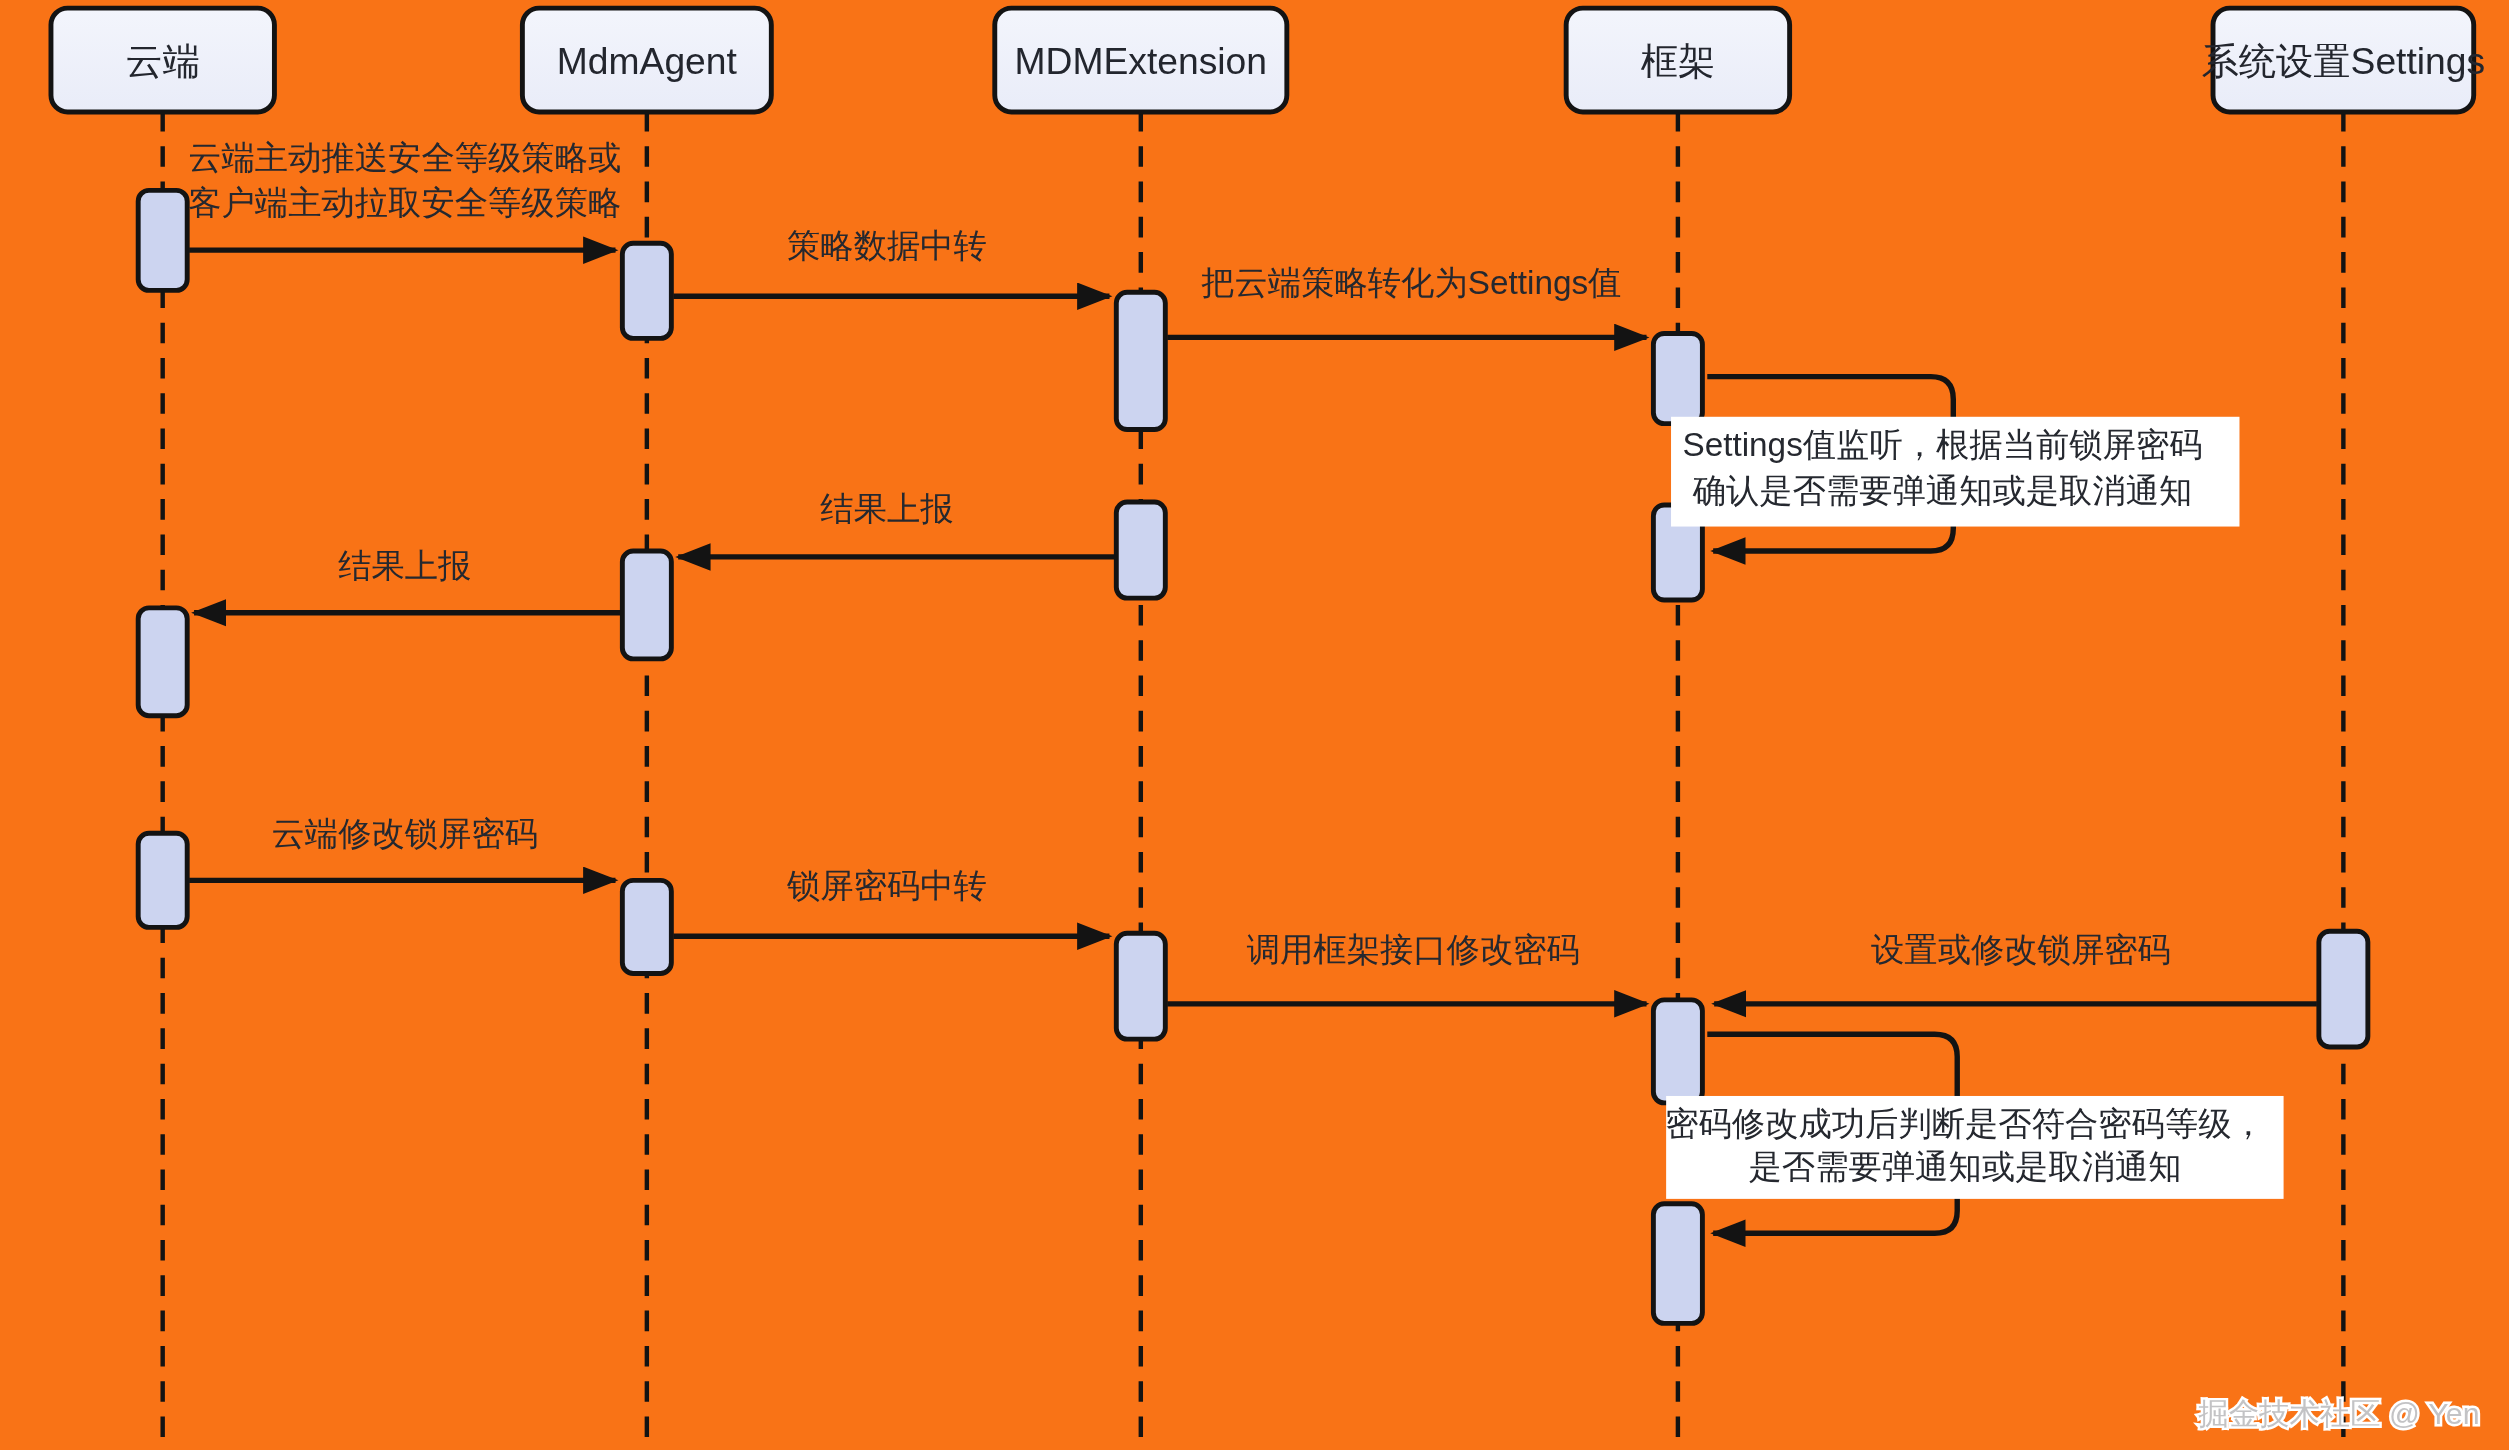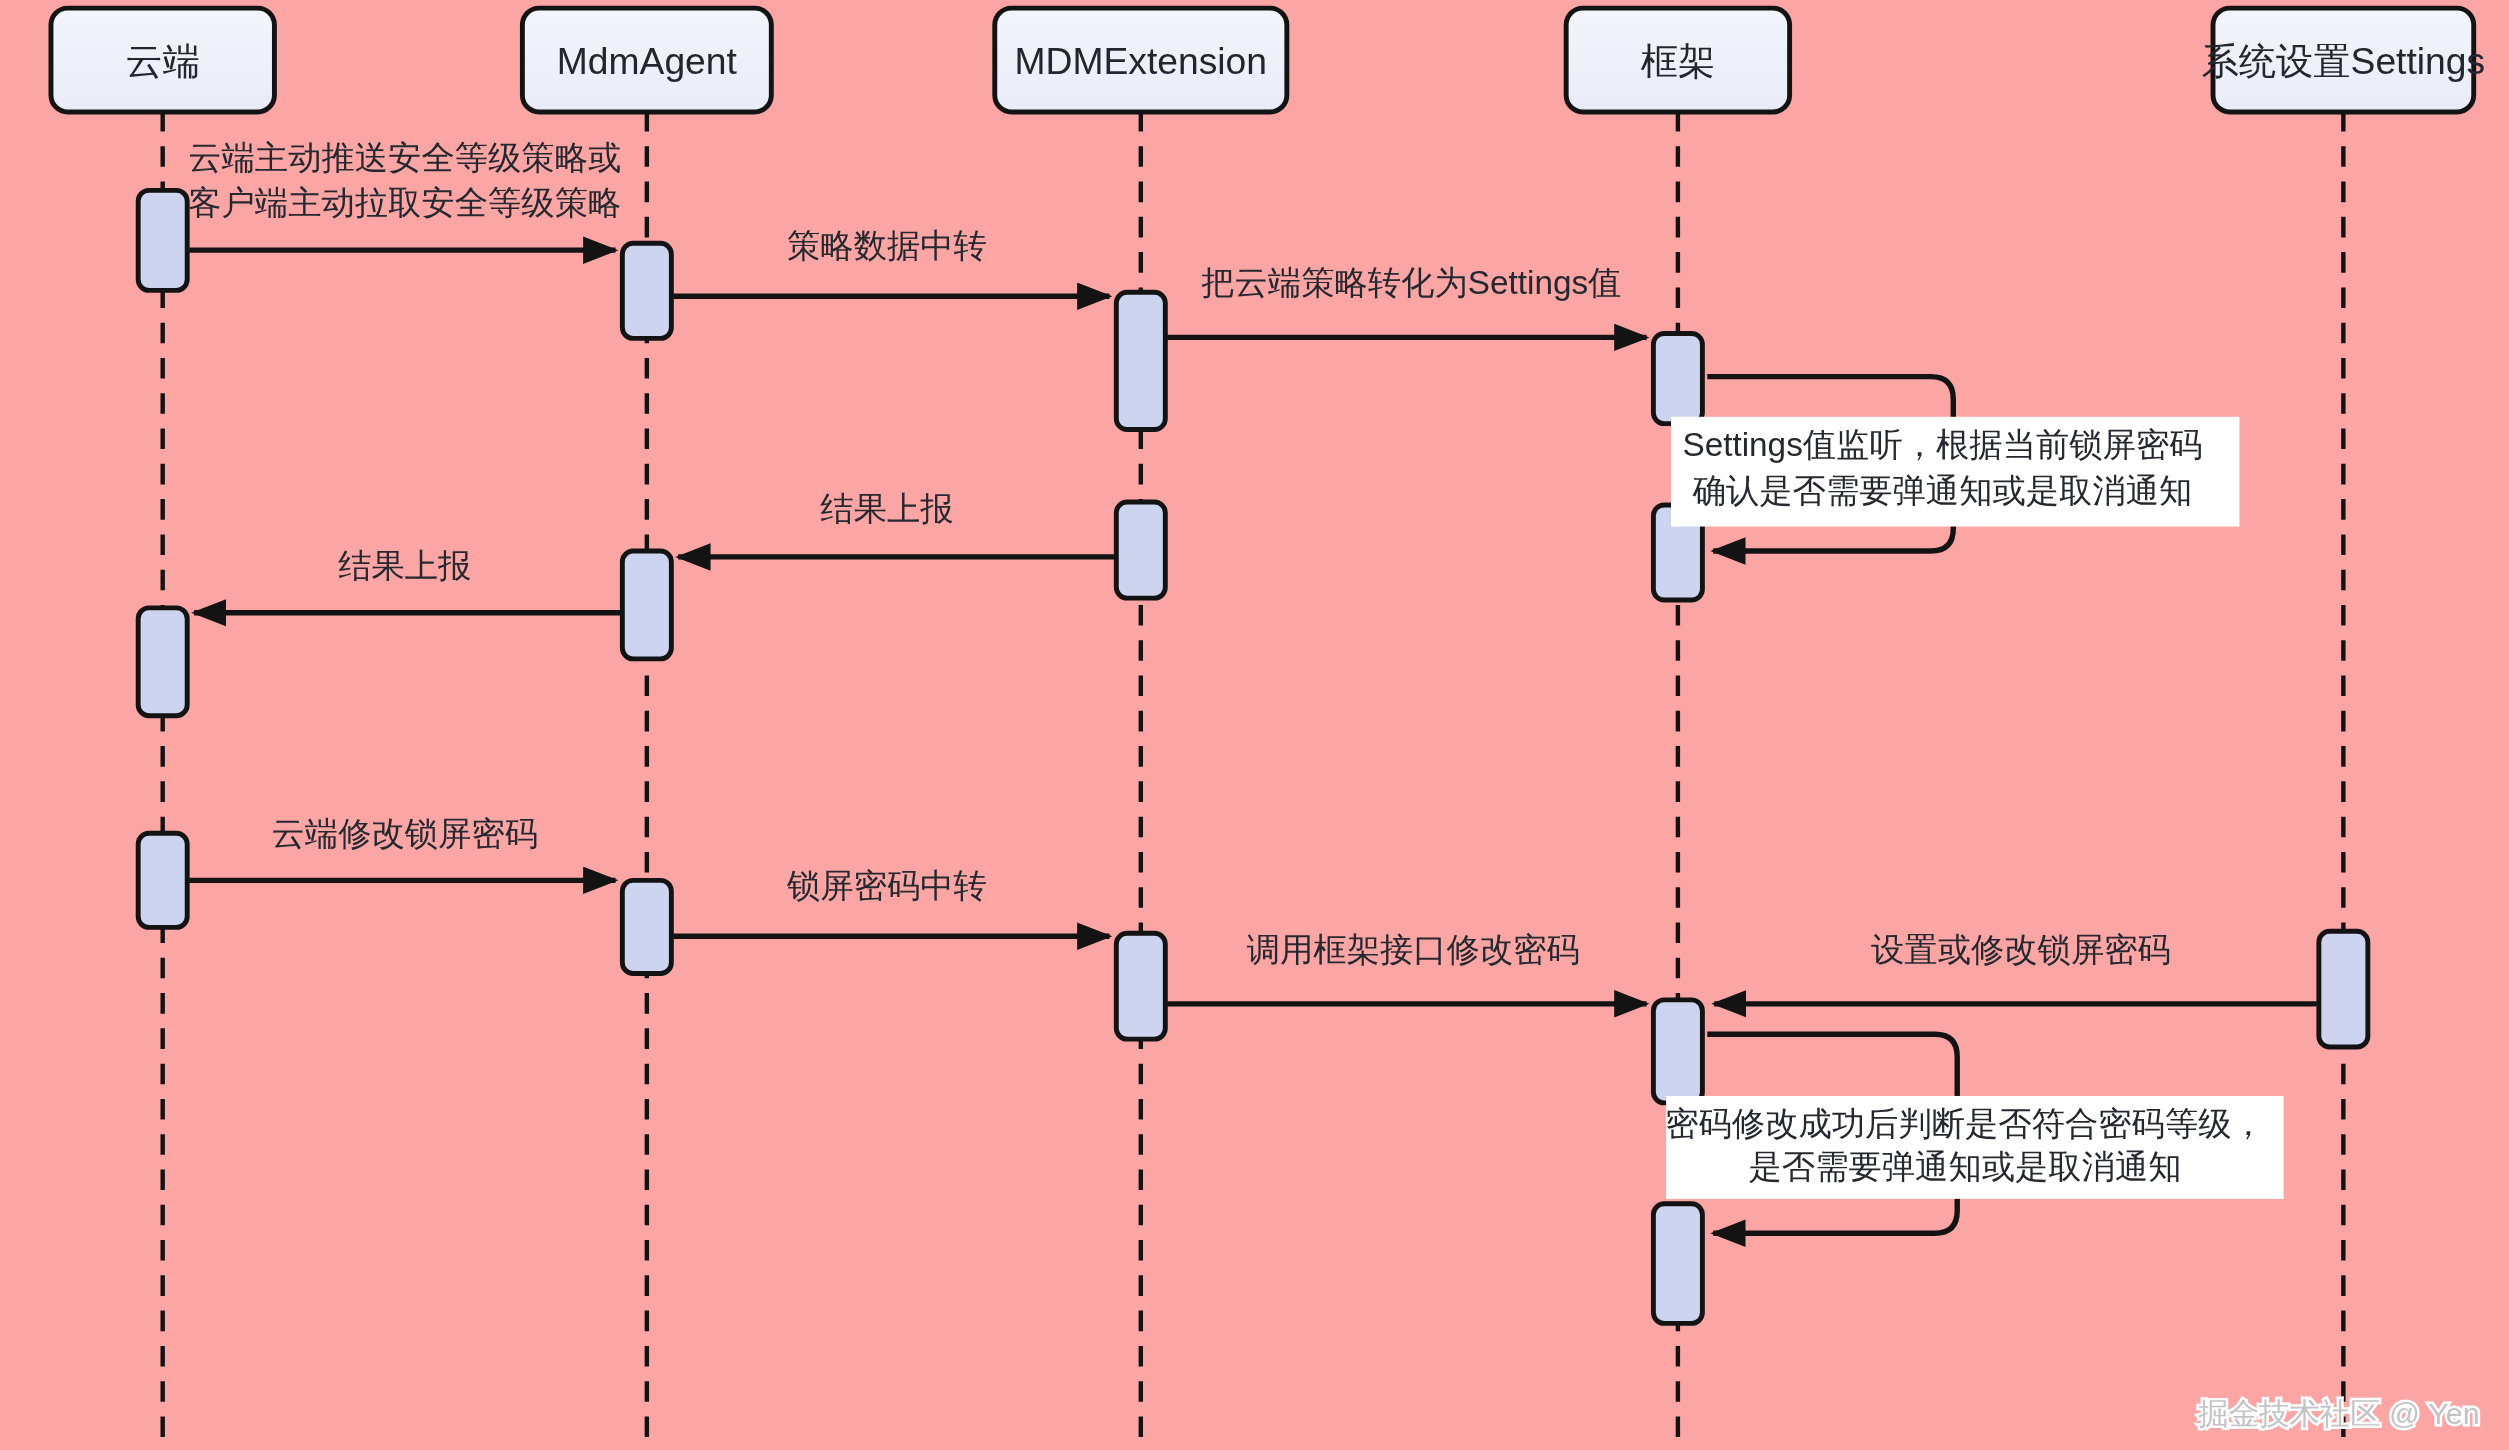--- a/index.html
+++ b/index.html
@@ -4,21 +4,21 @@
 <style>
   html, body {
     margin: 0;
     padding: 0;
     background: #ffffff;
   }
   .stage {
     position: relative;
     width: 2509px;
     height: 1451px;
-    background: #fca5a5;
+    background: #f97316;
     overflow: hidden;
     font-family: "Liberation Sans", "DejaVu Sans", sans-serif;
   }
   svg { display: block; }
   .participant-box {
     fill: url(#boxFill);
     stroke: #131313;
     stroke-width: 5;
   }
   .participant-label {

